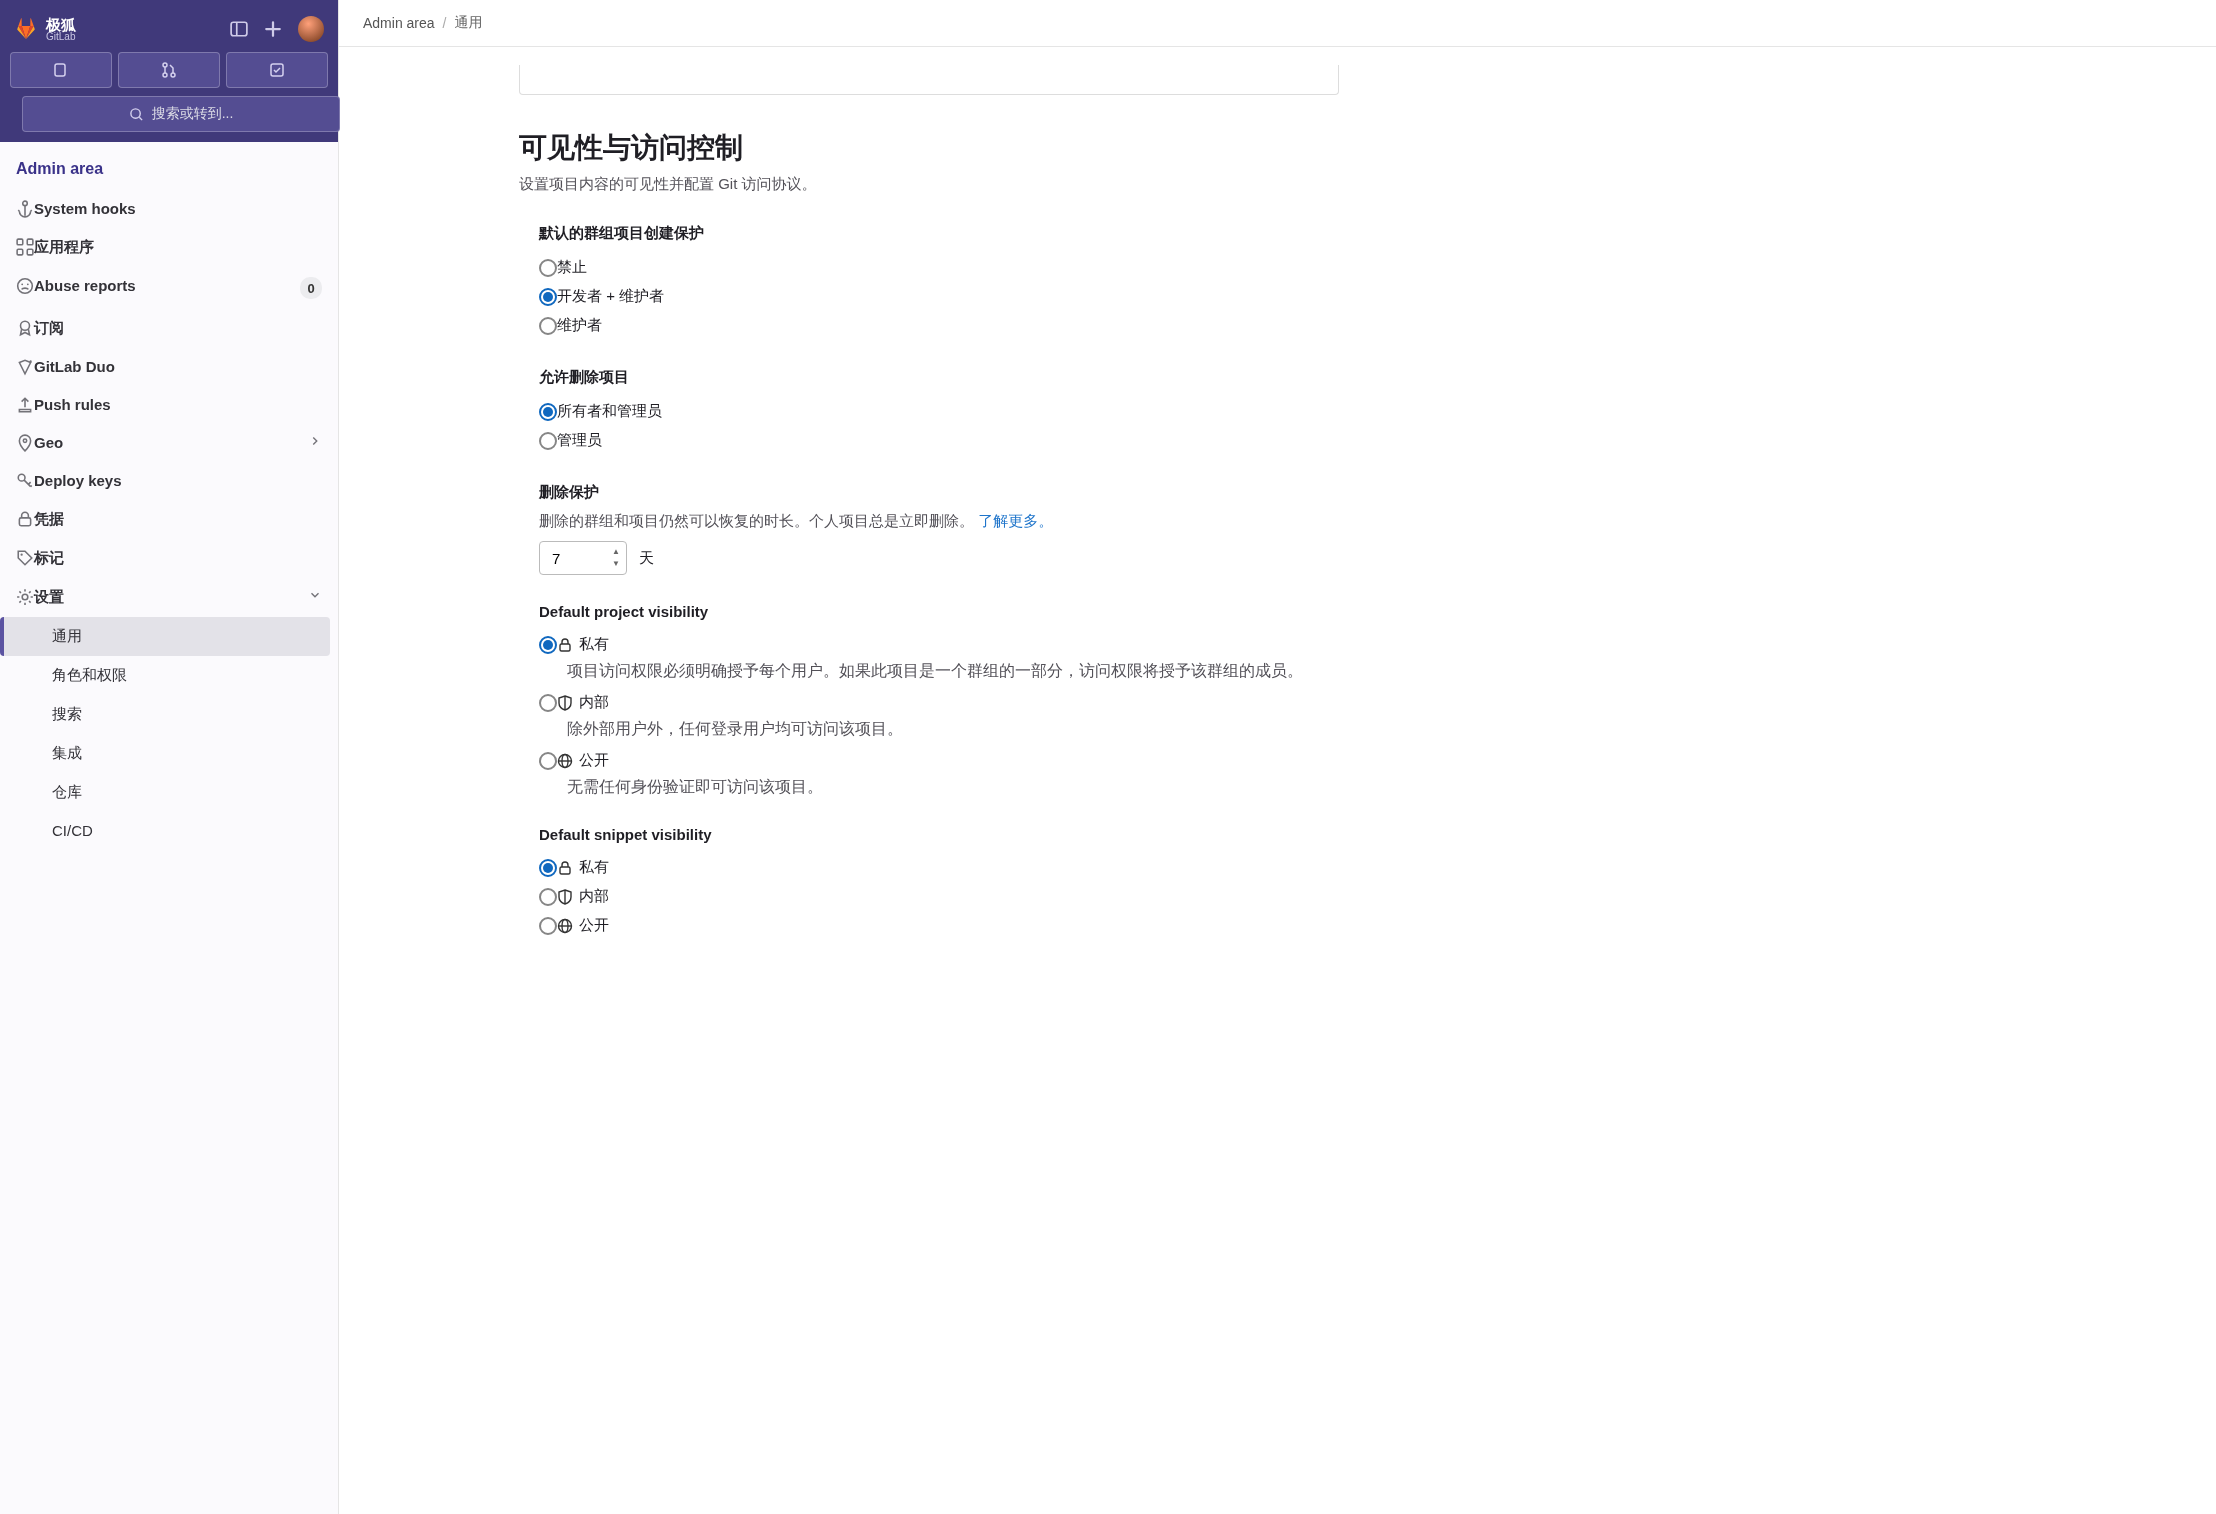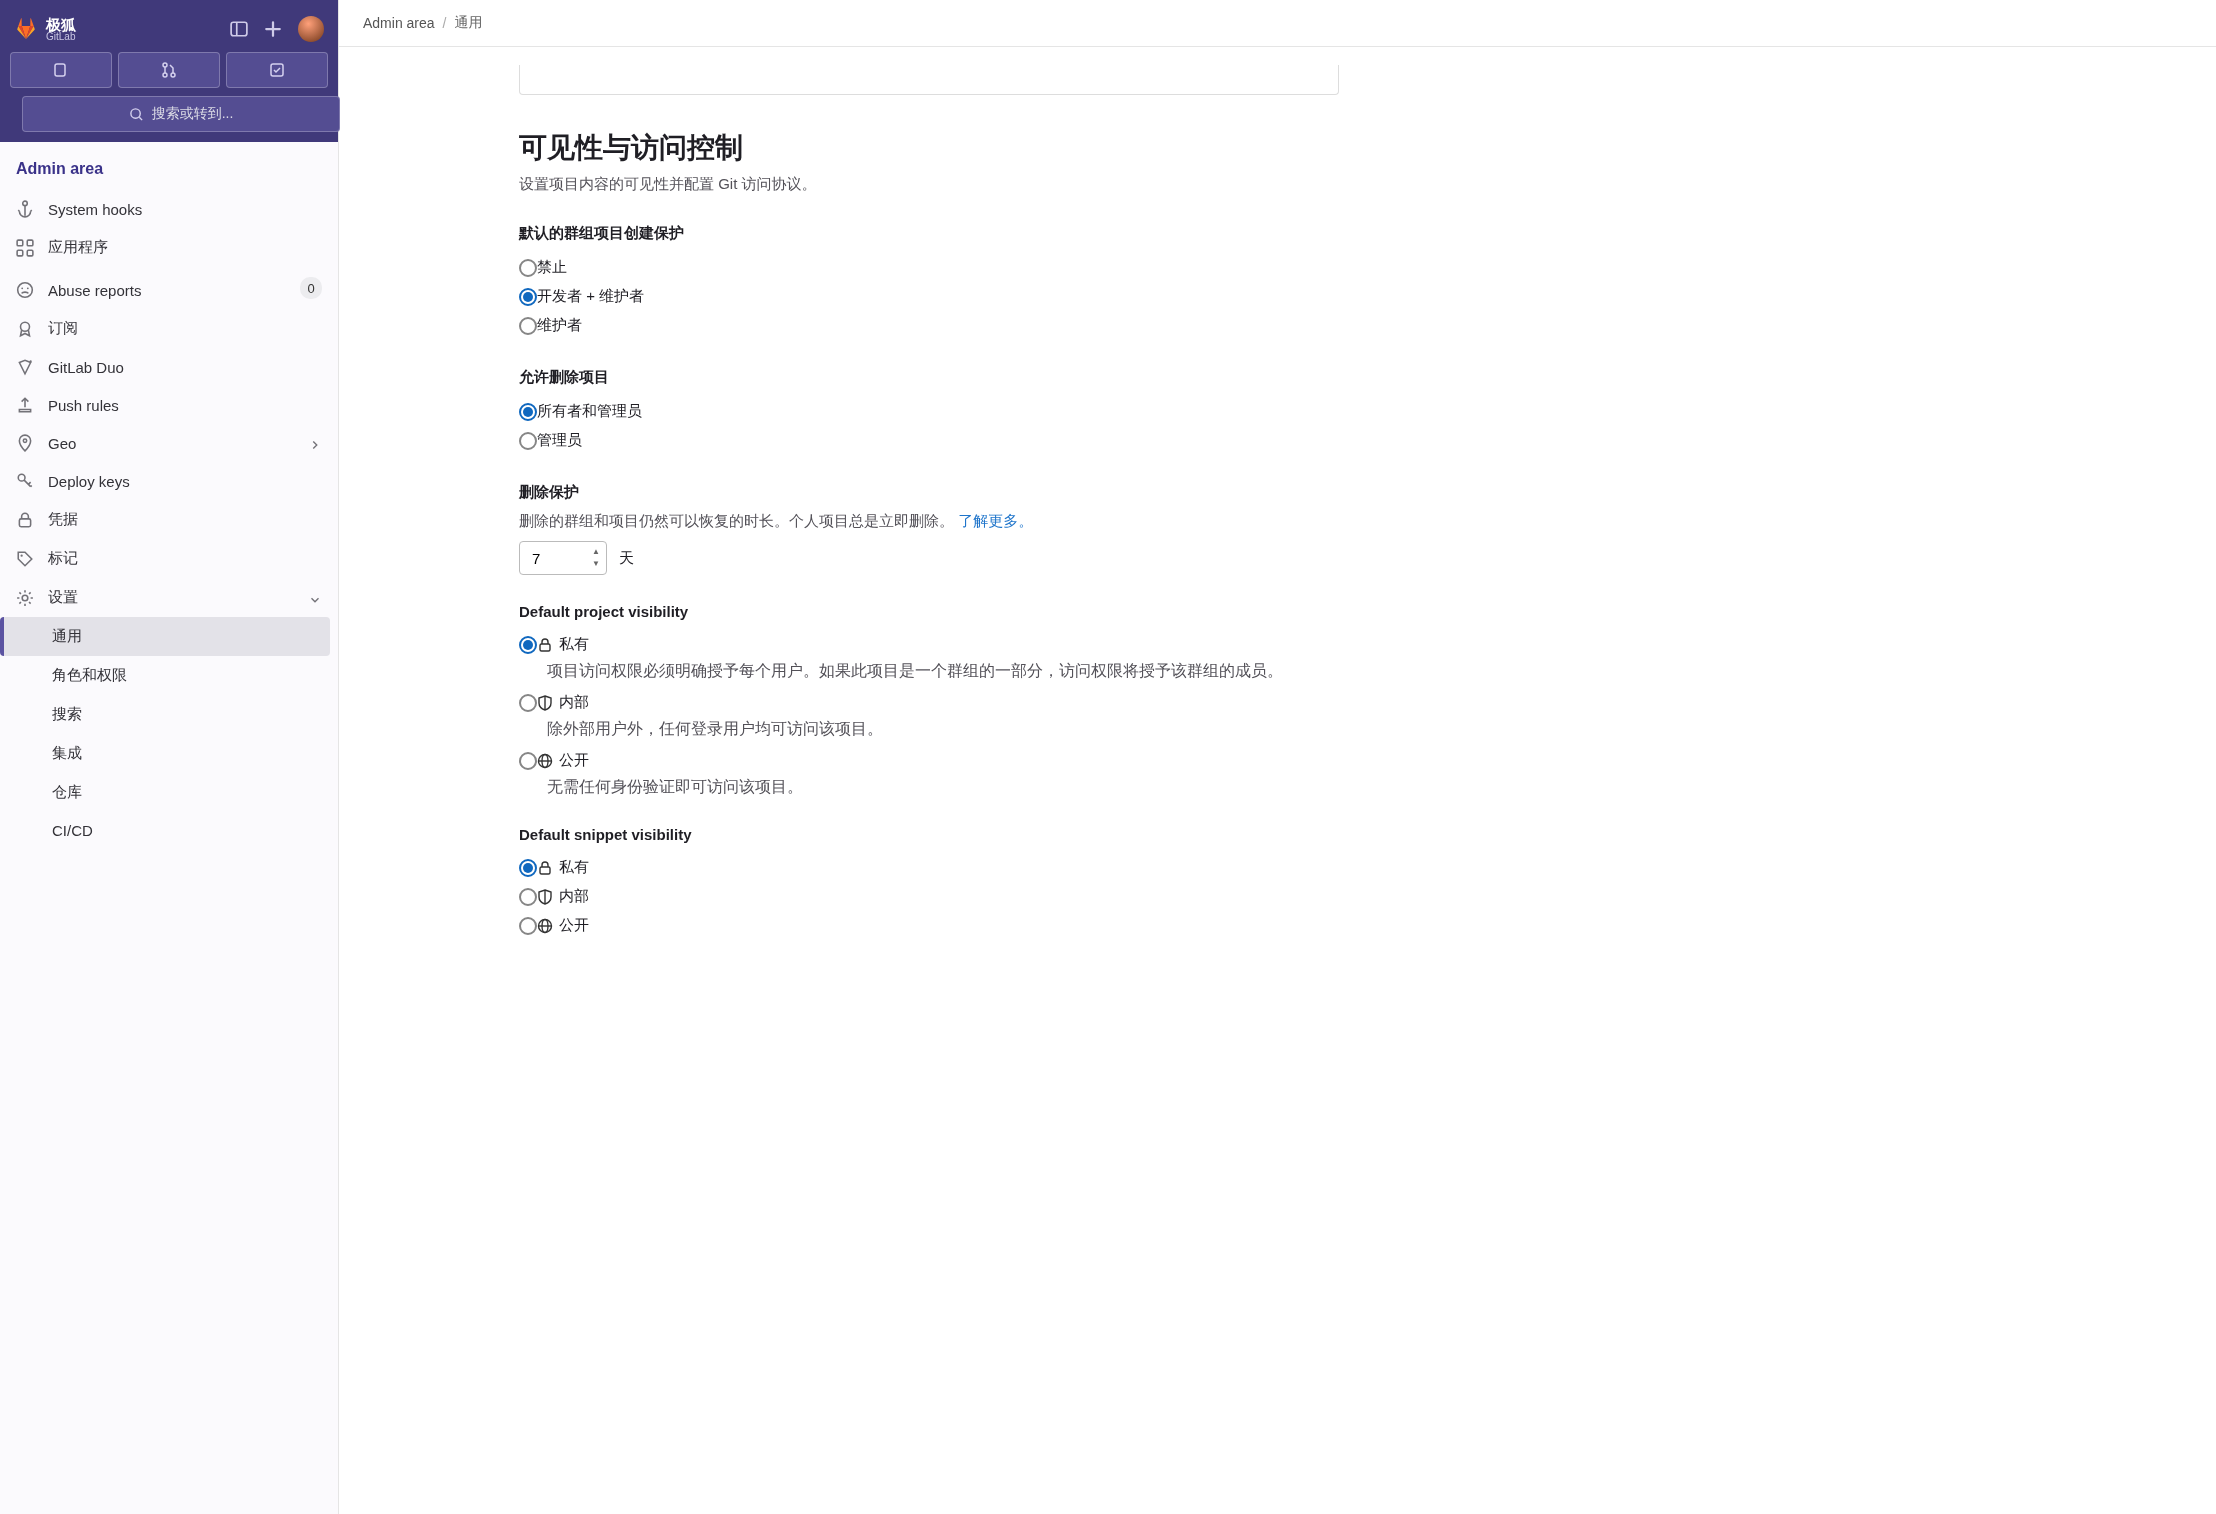--- a/index.html
+++ b/index.html
@@ -18,21 +18,21 @@
 .brand-actions svg { cursor:pointer; }
 .avatar { width:26px; height:26px; border-radius:50%; background: radial-gradient(circle at 40% 30%, #ffa07a 0%, #8b4a2b 80%); cursor:pointer; }
 
 .toolbar-row { display:flex; gap:6px; }
 .toolbar-btn { flex:1; height:36px; background:#544d92; border:1px solid rgba(255,255,255,0.25); border-radius:4px; display:flex; align-items:center; justify-content:center; cursor:pointer; }
 .search-btn { margin-top:8px; width:100%; height:36px; background:#544d92; border:1px solid rgba(255,255,255,0.25); border-radius:4px; display:flex; align-items:center; justify-content:center; gap:8px; color:#dcdce6; cursor:pointer; font-size:14px;margin-left:12px; }
 
 .sidebar-title { padding: 18px 16px 12px 16px; color:#3a3289; font-weight:700; font-size:16px; }
 
 .nav { flex:1; overflow-y:auto; }
-.nav-item { display:flex; align-items:flex-end; gap:14px; padding: 10px 16px; color:#333238; cursor:pointer; font-size:15px; }
+.nav-item { display:flex; align-items:flex-start; padding: 10px 16px; color:#333238; cursor:pointer; font-size:15px;font-weight:bold; }
 .nav-item .spacer { flex:1; }
 .nav-item .badge { background:#ececef; color:#333; border-radius:10px; min-width:22px; height:22px; display:flex; align-items:center; justify-content:center; font-size:13px; padding:0 6px; }
 .nav-item.active-parent {}
 .nav-sub { border-left: 4px solid transparent; }
 .nav-sub .nav-subitem { padding: 10px 16px 10px 48px; cursor:pointer; font-size:15px; color:#333238; }
 .nav-sub .nav-subitem.active { background:#e3e2e8; border-left:4px solid #5b53a1; margin-left:-4px; padding-left:48px; border-radius: 4px; margin-right:8px; }
 
 .chevron { width:14px; height:14px; }
 
 
@@ -42,21 +42,21 @@
 .breadcrumb .sep { color:#aaa; }
 
 .content { flex:1; overflow-y:auto; padding: 0 30px 60px 30px; }
 .content-inner { max-width: 820px; margin-left: 150px; }
 
 .ghost-box { border:1px solid #ddd; border-radius:4px; height:30px; margin-top:18px; margin-bottom:34px; border-top:none; border-top-left-radius:0; border-top-right-radius:0; }
 
 h1.section-title { font-size:28px; font-weight:700; margin-bottom:8px; color:#1f1e24; }
 .section-sub { color:#535158; font-size:15px; margin-bottom:30px; }
 
-.field-group { margin-bottom: 28px; }
+.field-group { margin-bottom: 28px; margin-left: 20px; }
 .field-label { font-weight:700; color:#1f1e24; font-size:15px; margin-bottom:10px; }
 .field-desc { color:#535158; font-size:15px; margin-bottom:10px; }
 .field-desc a { color:#1f75cb; text-decoration:none; cursor:pointer; }
 
 .radio-row { display:flex; align-items:flex-start; padding: 5px 0; cursor:pointer; }
 .radio { width:18px; height:18px; border-radius:50%; border:2px solid #868686; flex-shrink:0; margin-top:1px; position:relative; }
 .radio.checked { border-color:#1068bf; }
 .radio.checked::after { content:""; position:absolute; inset:2px; border-radius:50%; background:#1068bf; }
 .radio-label { font-size:15px; color:#1f1e24; display:flex; align-items:center; gap:6px; }
 .radio-desc { font-size:16px; color:#535158; margin-top:2px; margin-left:28px; margin-bottom:6px; }

